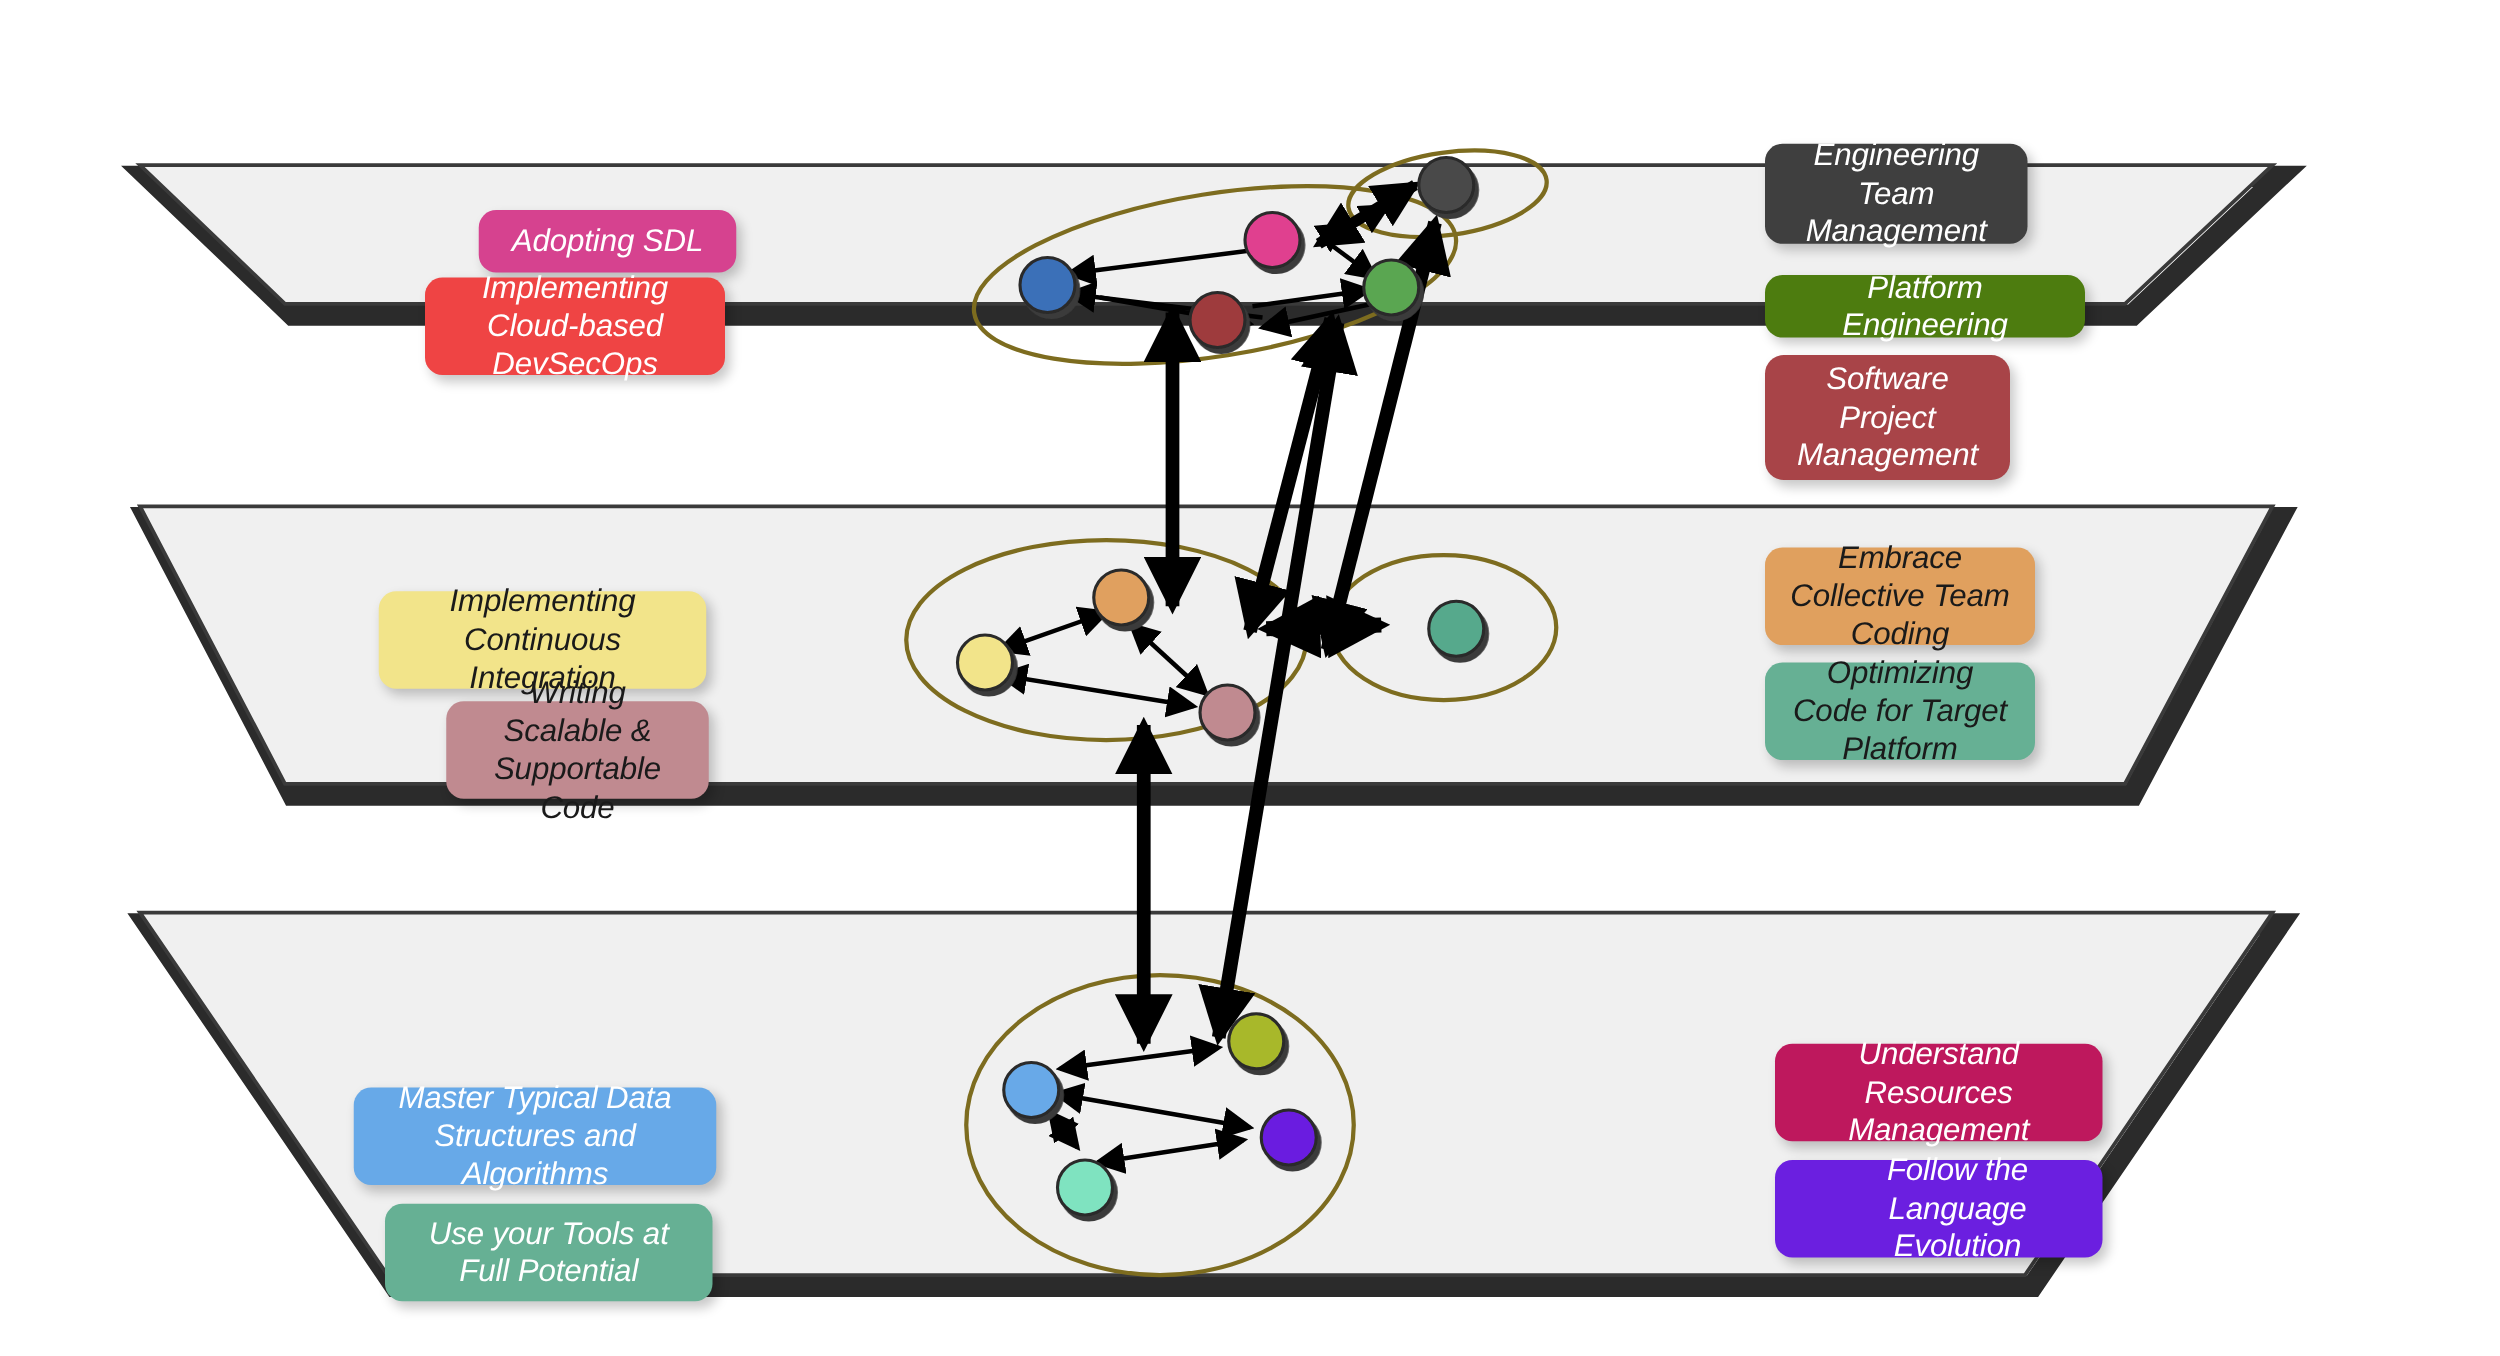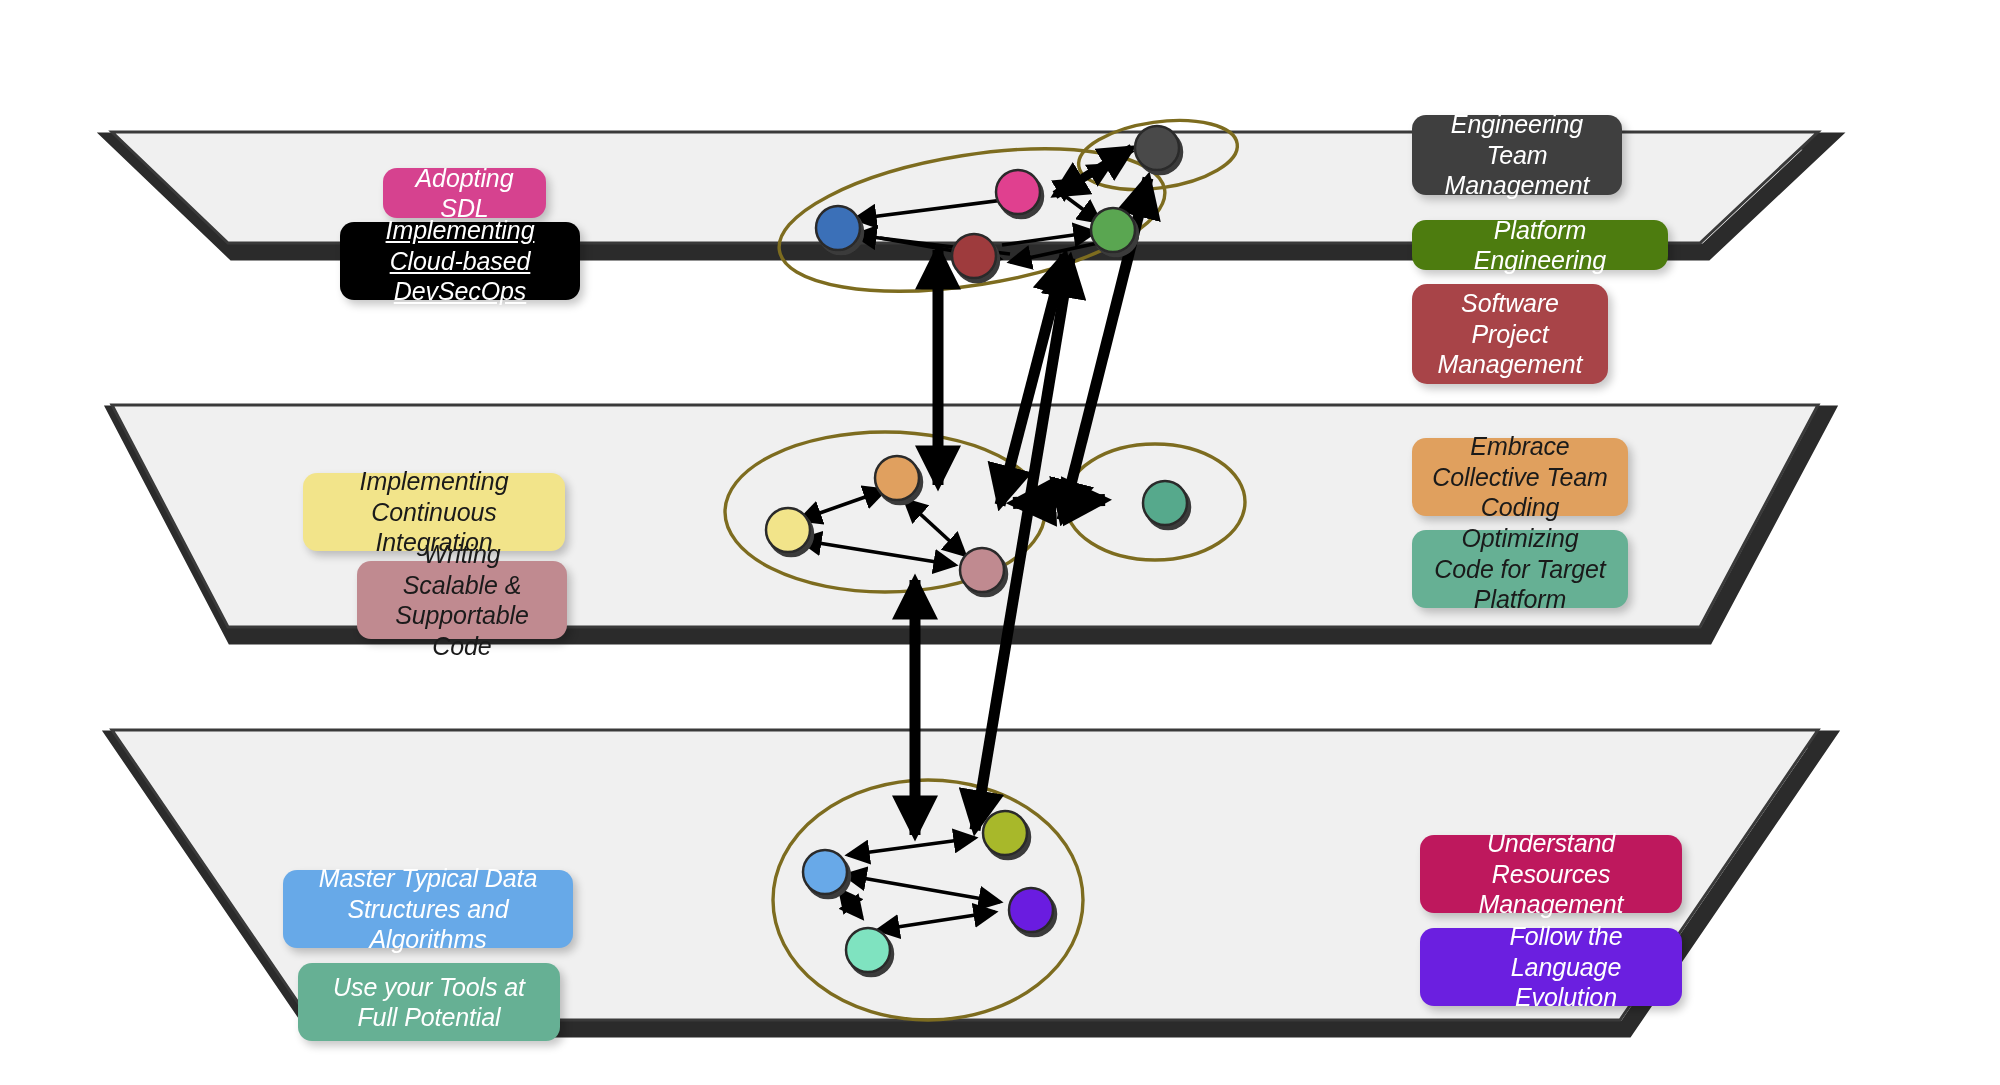--- a/index.html
+++ b/index.html
@@ -144,39 +144,39 @@
     </g>
 
     <g>
       <circle cx="825" cy="872" r="22" fill="#67a9e8" stroke="#2a2a2a" stroke-width="2.5" filter="url(#nsh)"></circle>
       <circle cx="1005" cy="833" r="22" fill="#a8b82b" stroke="#2a2a2a" stroke-width="2.5" filter="url(#nsh)"></circle>
       <circle cx="1031" cy="910" r="22" fill="#6b1fe0" stroke="#2a2a2a" stroke-width="2.5" filter="url(#nsh)"></circle>
       <circle cx="868" cy="950" r="22" fill="#7fe3c0" stroke="#2a2a2a" stroke-width="2.5" filter="url(#nsh)"></circle>
     </g>
   </svg>
 
-  <div class="lbl" style="left: 383px; top: 138px; width: 163px; height: 50px; background: rgb(214, 66, 143); color: rgb(255, 255, 255);">Adopting SDL</div>
+  <div class="lbl" style="left: 383px; top: 138px; width: 206px; height: 50px; background: rgb(214, 66, 143); color: rgb(255, 255, 255);">Adopting SDL</div>
 
-  <div class="lbl" style="left: 340px; top: 192px; width: 240px; height: 78px; background: #000000; color: rgb(255, 255, 255); text-decoration: underline;">Implementing Cloud-based DevSecOps</div>
+  <div class="lbl" style="left: 340px; top: 192px; width: 240px; height: 78px; background: #ef4444; color: rgb(255, 255, 255);">Implementing Cloud-based DevSecOps</div>
 
   <div class="lbl" style="left: 1412px; top: 85px; width: 210px; height: 80px; background: rgb(63, 63, 63); color: rgb(255, 255, 255);">Engineering Team Management</div>
 
   <div class="lbl" style="left: 1412px; top: 190px; width: 256px; height: 50px; background: #4d7c0f; color: rgb(255, 255, 255);">Platform Engineering</div>
 
   <div class="lbl" style="left: 1412px; top: 254px; width: 196px; height: 100px; background: rgb(168, 68, 72); color: rgb(255, 255, 255); border-radius: 15px;">Software Project Management</div>
 
   <div class="lbl" style="left: 303px; top: 443px; width: 262px; height: 78px; background: rgb(242, 228, 138); color: rgb(26, 26, 26);">Implementing Continuous Integration</div>
 
   <div class="lbl" style="left: 357px; top: 531px; width: 210px; height: 78px; background: rgb(192, 138, 144); color: rgb(26, 26, 26);">Writing Scalable &amp; Supportable Code</div>
 
   <div class="lbl" style="left: 1412px; top: 500px; width: 216px; height: 78px; background: rgb(102, 176, 148); color: rgb(26, 26, 26);">Optimizing Code for Target Platform</div>
 
   <div class="lbl" style="left: 1412px; top: 408px; width: 216px; height: 78px; background: rgb(224, 160, 94); color: rgb(26, 26, 26);">Embrace Collective Team Coding</div>
 
   <div class="lbl" style="left: 283px; top: 840px; width: 290px; height: 78px; background: rgb(103, 169, 232); color: rgb(255, 255, 255);">Master Typical Data Structures and Algorithms</div>
 
-  <div class="lbl" style="left: 298px; top: 933px; width: 262px; height: 78px; background: rgb(102, 176, 148); color: rgb(255, 255, 255);">Use your Tools at Full Potential</div>
+  <div class="lbl" style="left: 308px; top: 933px; width: 262px; height: 78px; background: rgb(102, 176, 148); color: rgb(255, 255, 255);">Use your Tools at Full Potential</div>
 
   <div class="lbl" style="left: 1420px; top: 805px; width: 262px; height: 78px; background: #be185d; color: rgb(255, 255, 255);">Understand Resources Management</div>
 
   <div class="lbl" style="left: 1420px; top: 898px; width: 262px; height: 78px; background: rgb(107, 31, 224); color: rgb(255, 255, 255); padding-left: 48px;">Follow the Language Evolution</div>
 
 </div>
 
 </body></html>

